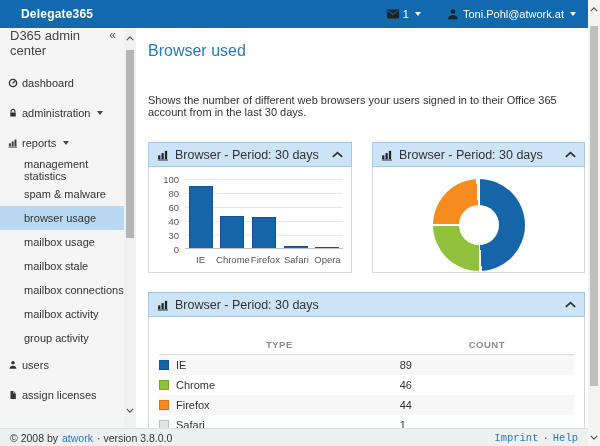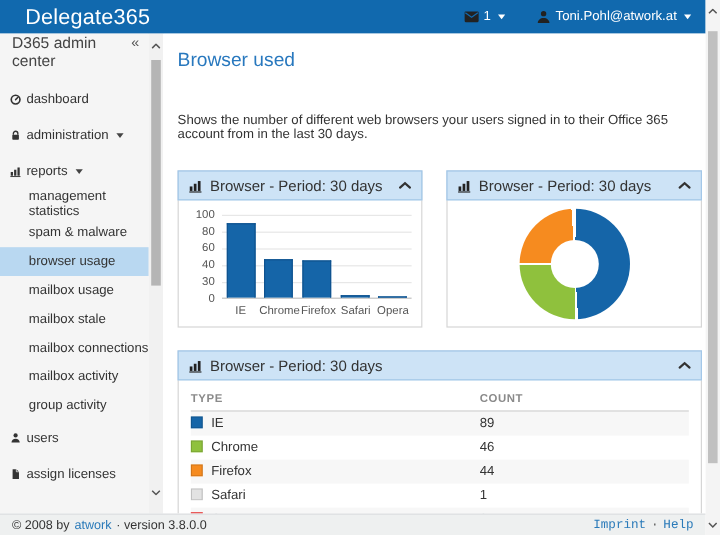--- a/index.html
+++ b/index.html
@@ -3,21 +3,21 @@
 <meta charset="utf-8">
 <style>
   * { box-sizing: border-box; margin: 0; padding: 0; }
   html, body { width: 600px; height: 446px; overflow: hidden; }
   body { font-family: "Liberation Sans", sans-serif; background: #fff; cursor: default; }
   .app { position: relative; width: 600px; height: 446px; background: #fff; overflow: hidden; }
 
   
   .topbar { position: absolute; left: 0; top: 0; width: 588px; height: 28px;
     background: #1169ae; color: #fff; display: flex; align-items: center; }
-  .brand { margin-left: 21px; font-size: 18px; letter-spacing: .2px; }
+  .brand { margin-left: 21px; font-size: 12px; letter-spacing: .2px; font-weight: bold; }
   .topbar-right { margin-left: auto; display: flex; align-items: center; gap: 26px;
     margin-right: 12px; font-size: 11px; }
   .menu { display: flex; align-items: center; gap: 4px; cursor: pointer; color: #fff; }
   .caret-down { display: inline-block; width: 0; height: 0; margin-left: 2px;
     border-left: 3.5px solid transparent; border-right: 3.5px solid transparent;
     border-top: 4px solid currentColor; }
 
   
   .sidebar { position: absolute; left: 0; top: 28px; width: 124px; height: 400px;
     background: #f5f5f5; font-size: 11px; color: #333; overflow: hidden; }
@@ -51,21 +51,21 @@
     background: #fff; padding: 14px 3px 0 12px; overflow: hidden; }
   .page-title { color: #2878be; font-size: 16px; font-weight: 400; margin-bottom: 3px; }
   .page-subtitle { font-size: 11px; color: #333; margin-bottom: 24px; margin-top: 34px; }
 
   .panel-row { display: flex; gap: 20px; margin-bottom: 19px; }
   .panel { border: 1px solid #d6d6d6; background: #fff; }
   .panel-bar { width: 204px; height: 131px; }
   .panel-donut { width: 213px; height: 131px; }
   .panel-table { width: 437px; height: 159px; }
   .panel-heading { height: 25px; background: #cde3f6; border: 1px solid #a3c7e8;
-    margin: -1px -1px 0; display: flex; align-items: center; gap: 6px;
+    margin: -1px -1px 12px; display: flex; align-items: center; gap: 6px;
     padding: 0 8px; font-size: 12.5px; color: #333; cursor: pointer; }
   .chart-icon { display: inline-flex; color: #222; }
   .chart-icon svg { width: 12px; height: 12px; }
   .chevron { margin-left: auto; color: #333; display: inline-flex; cursor: pointer; }
   .panel-body { position: relative; }
 
   
   .bar-chart { position: relative; height: 96px; margin: 12px 8px 0; font-size: 9.5px; color: #555; }
   .ytick { position: absolute; left: 0; width: 22px; text-align: right; transform: translateY(-50%); }
   .bar-plot { position: absolute; left: 28px; right: 0; top: 0; height: 70px;
@@ -78,21 +78,21 @@
   .xlabels { position: absolute; left: 28px; right: 0; top: 75px; display: flex; }
   .xlabel { flex: 1; text-align: center; }
 
   
   .donut { width: 92px; height: 92px; border-radius: 50%; margin: 7px auto 0; position: relative; }
   .donut::after { content: ''; position: absolute; inset: 26px; background: #fff; border-radius: 50%; }
 
   
   .table-wrap { padding: 5px 10px 0; }
   table.browser-table { width: 100%; border-collapse: collapse; font-size: 11px; color: #333; }
-  .browser-table th { text-align: left; font-size: 9.5px; color: #8a8a8a; letter-spacing: .5px;
+  .browser-table th { text-align: center; font-size: 9.5px; color: #8a8a8a; letter-spacing: .5px;
     font-weight: bold; border-bottom: 1px solid #ddd; padding: 5px 0 4px; }
   .browser-table th:first-child { width: 58%; }
   .browser-table td { height: 20px; padding: 0; vertical-align: middle; }
   .browser-table tbody tr:nth-child(odd) { background: #f7f7f7; }
   .swatch { display: inline-block; width: 10px; height: 10px; margin: 0 7px -1px 0;
     box-shadow: inset 0 0 0 1px rgba(0,0,0,.15); }
 
   
   .footer { position: absolute; left: 0; bottom: 0; width: 588px; height: 18px;
     background: #eef0f0; border-top: 1px solid #dcdfe1; display: flex; align-items: center;

